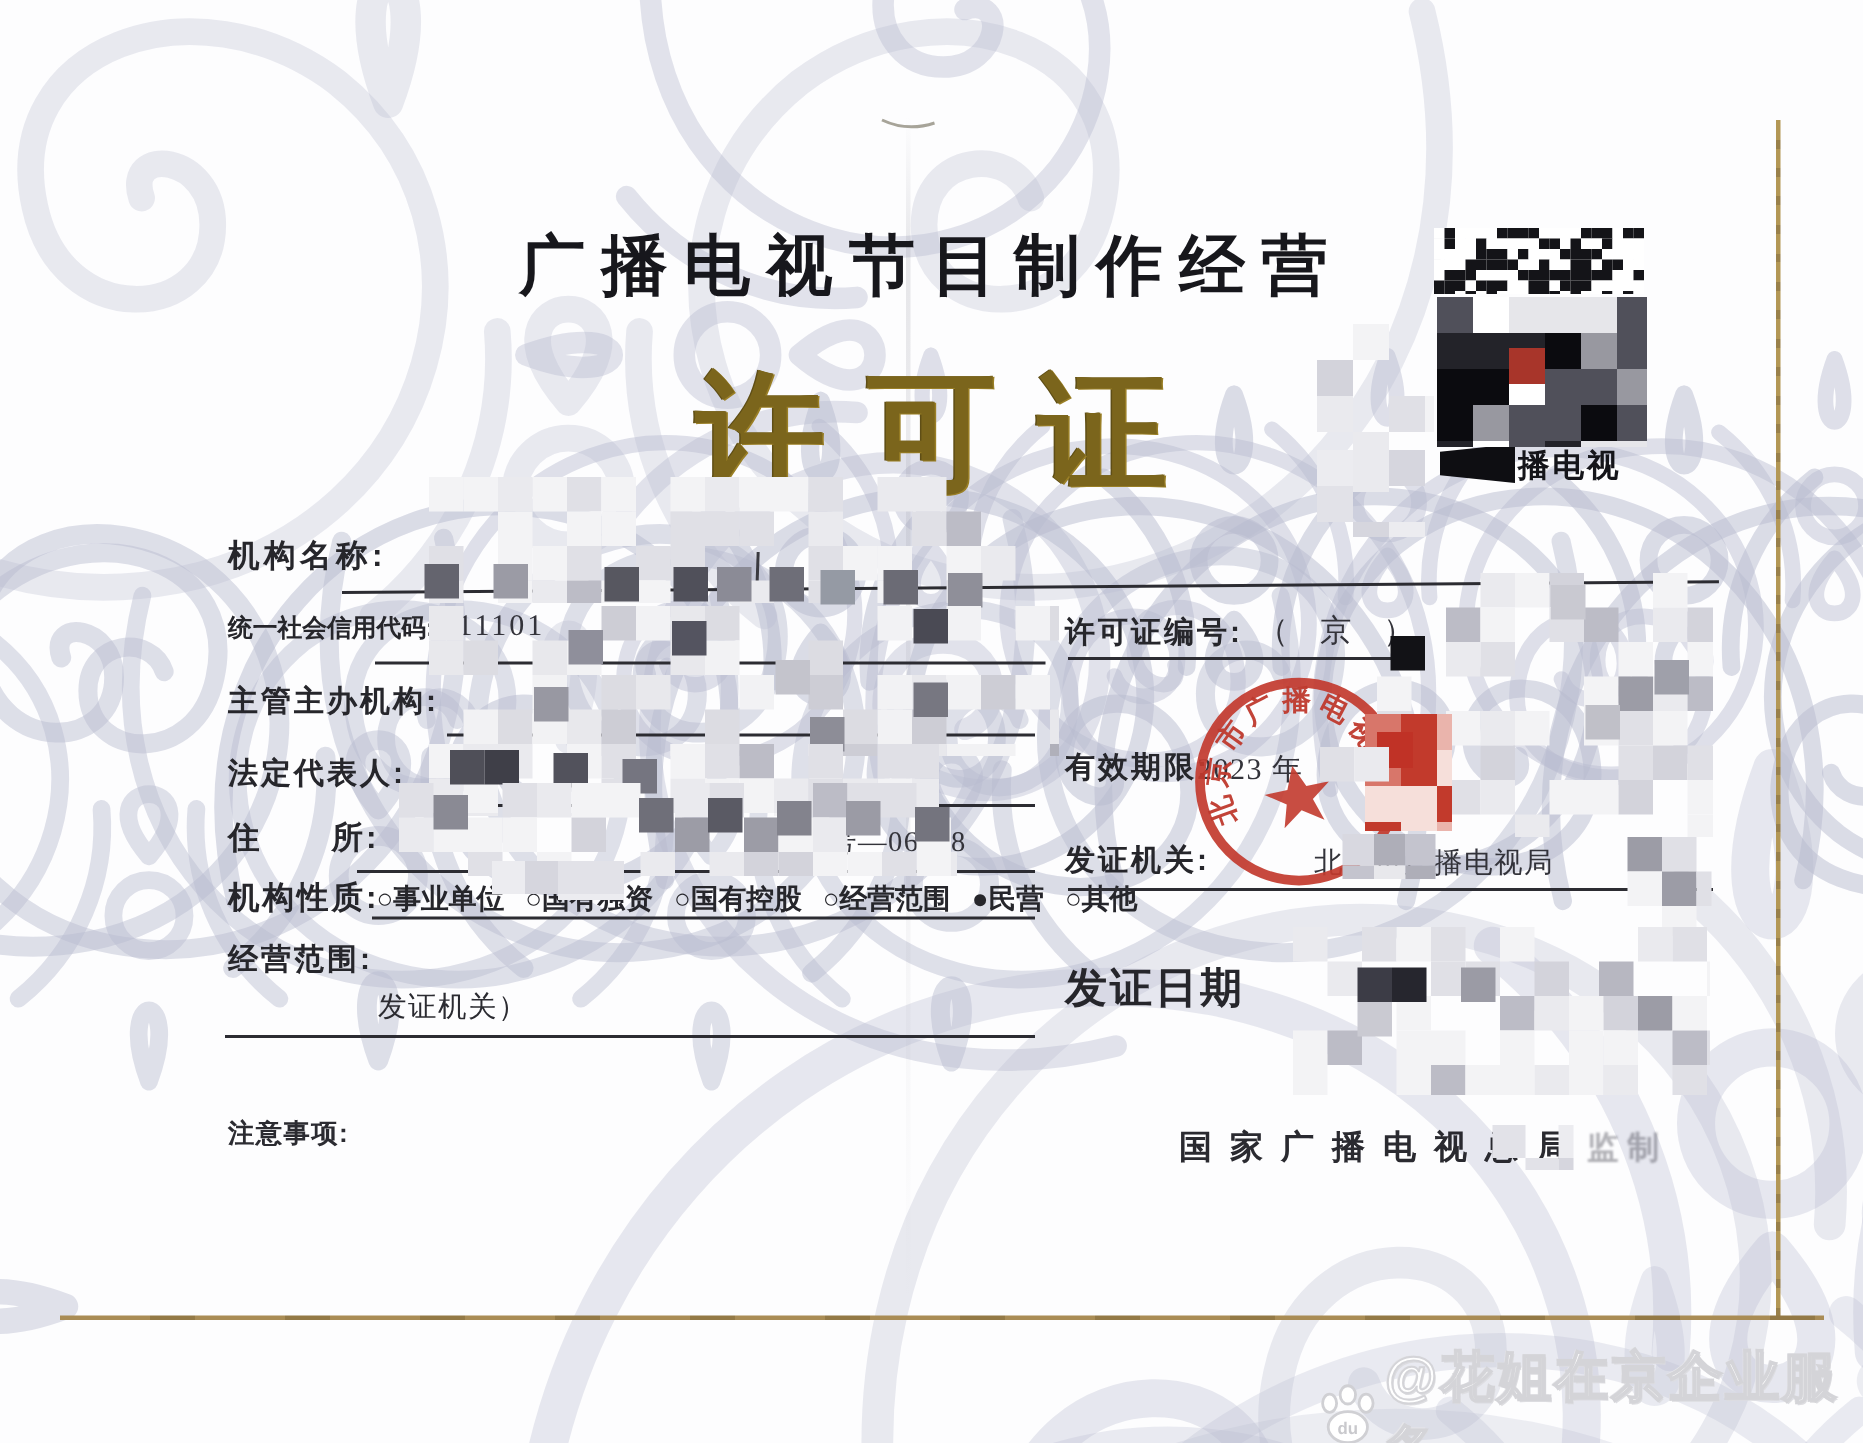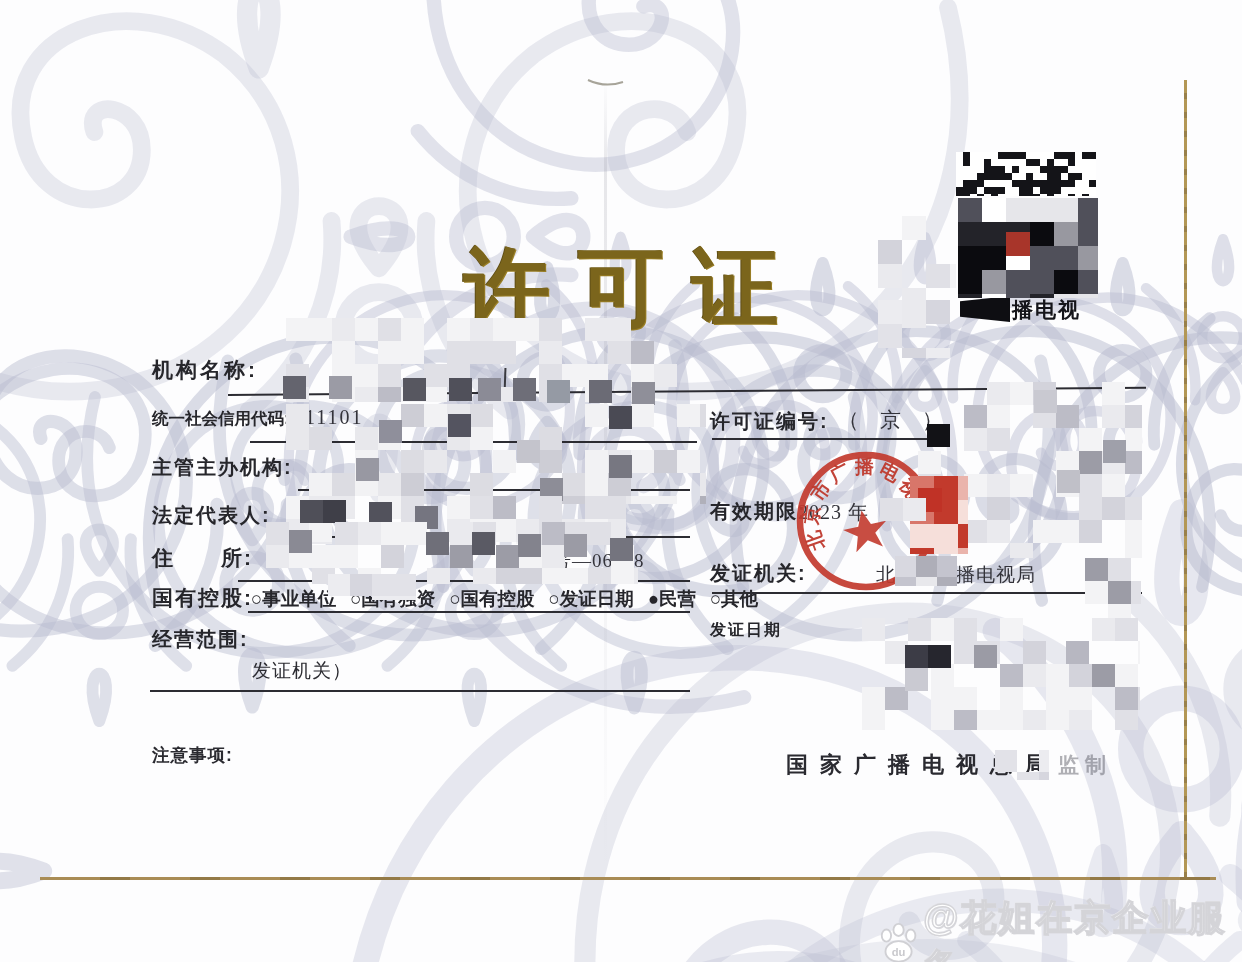--- a/index.html
+++ b/index.html
@@ -87,20 +87,21 @@
     <use href="#fl" transform="translate(190 782) scale(.75) rotate(180 110 60)" opacity=".46"></use>
     <use href="#fl" transform="translate(380 792) scale(.7) rotate(180 110 60)" opacity=".44"></use>
     <use href="#fl" transform="translate(565 786) scale(.78) rotate(180 110 60)" opacity=".46"></use>
     <use href="#fl" transform="translate(755 792) scale(.7) rotate(180 110 60)" opacity=".44"></use>
     <use href="#fl" transform="translate(935 784) scale(.75) rotate(180 110 60)" opacity=".46"></use>
     <path d="M588 80 q17 8 35 2" fill="none" stroke="#8a8577" stroke-width="2" opacity=".75"></path>
   </svg>
 
   <div id="fold"></div>
 
+  <div class="txt t1">广播电视节目制作经营</div>
   <div class="txt t2">许可证</div>
 
   <div id="wedge"></div>
   <div class="txt" style="left:1012px;top:296px;font-size:21px;font-weight:700;color:#15151a;letter-spacing:2px;">播电视</div>
 
   <div class="txt lbl" style="left:152px;top:356px;font-size:21px;letter-spacing:3px;">机构名称:</div>
   <div class="rule" style="left:228px;top:394px;width:918px;transform:rotate(-.45deg);transform-origin:left;"></div>
   <div class="tick" style="left:504px;top:368px;width:2px;height:26px;transform:rotate(2deg);"></div>
 
   <div class="txt lbl" style="left:152px;top:408px;font-size:16.5px;letter-spacing:0;">统一社会信用代码:</div>
@@ -110,26 +111,26 @@
   <div class="txt lbl" style="left:152px;top:454px;font-size:20px;">主管主办机构:</div>
   <div class="rule" style="left:298px;top:489px;width:392px;"></div>
 
   <div class="txt lbl" style="left:152px;top:502px;font-size:20px;">法定代表人:</div>
   <div class="rule" style="left:278px;top:536px;width:412px;"></div>
 
   <div class="txt lbl" style="left:152px;top:544px;font-size:21px;">住　　所:</div>
   <div class="txt val" style="left:552px;top:548px;font-size:19px;letter-spacing:1px;">号—06918</div>
   <div class="rule" style="left:238px;top:580px;width:452px;"></div>
 
-  <div class="txt lbl" style="left:152px;top:584px;font-size:21px;">国有控股:</div>
+  <div class="txt lbl" style="left:152px;top:584px;font-size:21px;">机构性质:</div>
   <div class="radio-row">
     <span>○事业单位</span>
     <span>○国有独资</span>
     <span>○国有控股</span>
-    <span>○发证日期</span>
+    <span>○经营范围</span>
     <span>●民营</span>
     <span>○其他</span>
   </div>
   <div class="rule" style="left:248px;top:611px;width:442px;"></div>
 
   <div class="txt lbl" style="left:152px;top:626px;font-size:20px;">经营范围:</div>
   <div class="txt" style="left:252px;top:658px;font-size:19px;letter-spacing:1px;color:#2b2b31;">发证机关）</div>
   <div class="rule" style="left:150px;top:690px;width:540px;"></div>
 
   <div class="txt notes" style="left:152px;top:743px;">注意事项:</div>
@@ -138,21 +139,21 @@
   <div class="txt val" style="left:838px;top:406px;font-size:21px;">（　京　）</div>
   <div class="rule" style="left:712px;top:438px;width:220px;"></div>
 
   <div class="txt lbl" style="left:710px;top:498px;font-size:20px;">有效期限:</div>
   <div class="txt val" style="left:798px;top:499px;font-size:20px;letter-spacing:1px;">2023 年</div>
 
   <div class="txt lbl" style="left:710px;top:560px;font-size:20px;">发证机关:</div>
   <div class="txt val" style="left:876px;top:562px;font-size:19px;letter-spacing:1px;">北京市广播电视局</div>
   <div class="rule" style="left:712px;top:592px;width:430px;"></div>
 
-  <div class="txt lbl" style="left:710px;top:620px;font-size:16px;">发证日期</div>
+  <div class="txt lbl" style="left:710px;top:640px;font-size:28px;">发证日期</div>
 
   <div class="txt" style="left:786px;top:750px;">
     <span class="footer-main">国家广播电视总局</span><span class="footer-faint">监制</span>
   </div>
 
   <svg id="seal" width="200" height="200" viewBox="0 0 200 200">
     <circle cx="94" cy="93" r="66" fill="none" stroke="#c23a2e" stroke-width="6.5" opacity=".92"></circle>
     <path id="sealArc" d="M54.7 120.5 A48 48 0 1 1 141.3 101.3" fill="none"></path>
     <text font-size="19" font-weight="700" fill="#bf3a2e" letter-spacing="3" opacity=".95">
       <textPath href="#sealArc" startOffset="2" textLength="182">北京市广播电视局</textPath>

